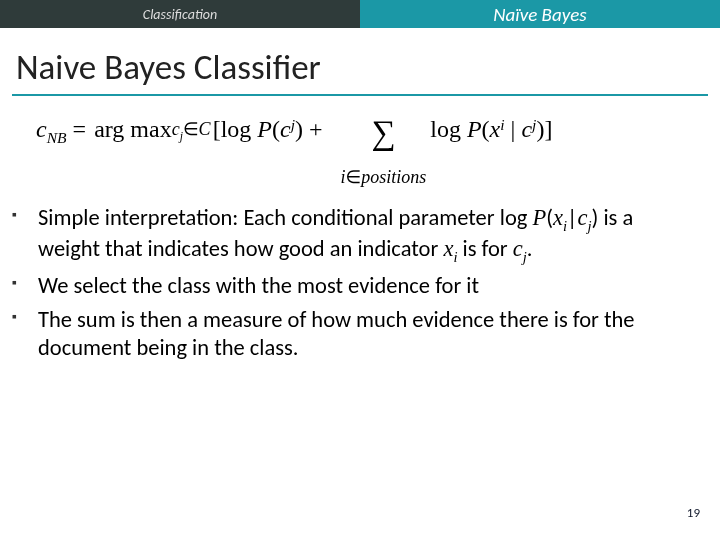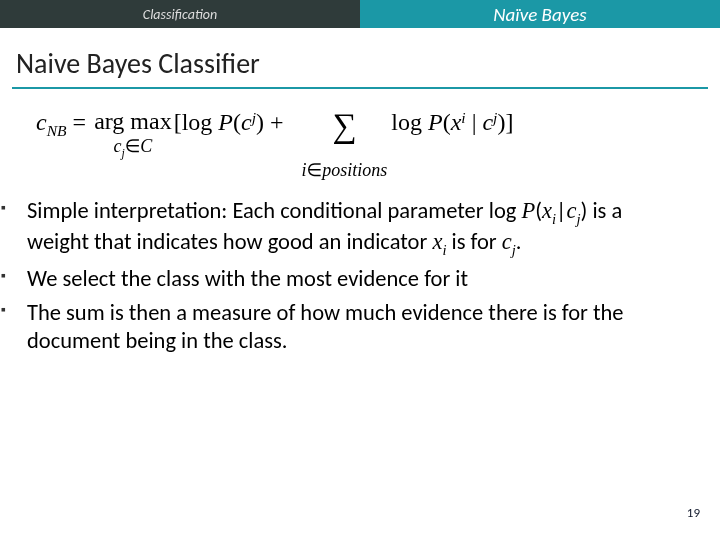--- a/index.html
+++ b/index.html
@@ -32,21 +32,21 @@
     width: 50%;
     background: #1b98a6;
     color: #fff;
     font-style: italic;
     font-size: 19px;
     display: flex;
     align-items: center;
     justify-content: center;
   }
   .title {
-    font-size: 28px;
+    font-size: 35px;
     padding: 18px 16px 6px 16px;
     color: #222;
   }
   .rule {
     border: none;
     border-top: 2px solid #1b98a6;
     margin: 0 12px 6px 12px;
   }
   .formula-wrap {
     padding: 14px 0 10px 36px;
@@ -63,21 +63,21 @@
   }
   .formula .rm {
     font-style: normal;
   }
   .formula-main {
     display: inline-flex;
     align-items: flex-start;
   }
   .argmax {
     display: inline-flex;
-    flex-direction: column;
+    flex-direction: row;
     align-items: center;
     line-height: 1;
     margin: 0 2px;
   }
   .argmax .top {
     font-style: normal;
   }
   .argmax .bot {
     font-size: 18px;
     font-style: italic;
@@ -98,21 +98,21 @@
     font-size: 18px;
     font-style: italic;
     margin-top: 18px;
   }
   sub {
     font-size: 0.65em;
     font-style: italic;
   }
   .bullets {
     list-style: none;
-    padding: 8px 40px 0 27px;
+    padding: 8px 40px 0 38px;
     margin: 0;
     font-size: 22.5px;
     line-height: 1.25;
   }
   .bullets li {
     position: relative;
     margin-bottom: 6px;
     padding-left: 0;
   }
   .bullets li::before {

